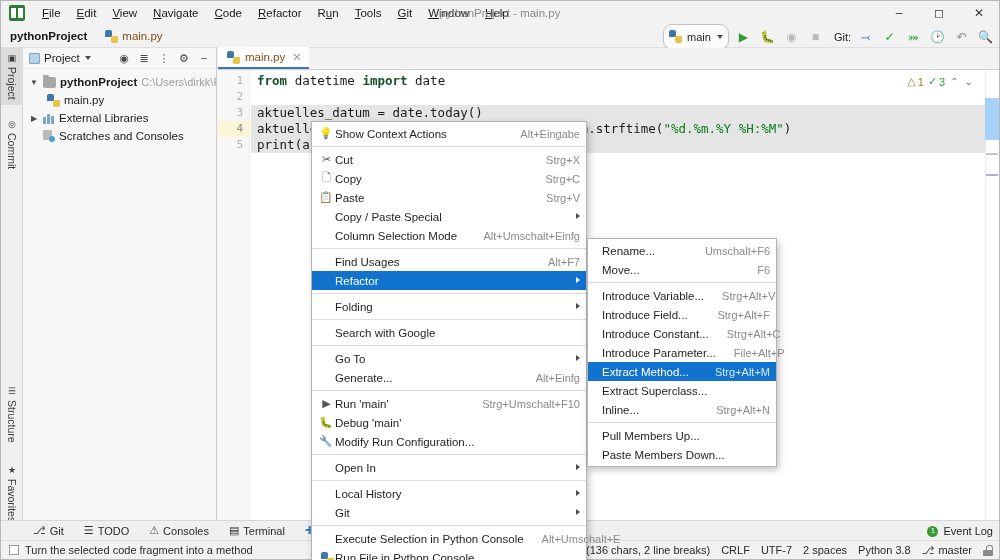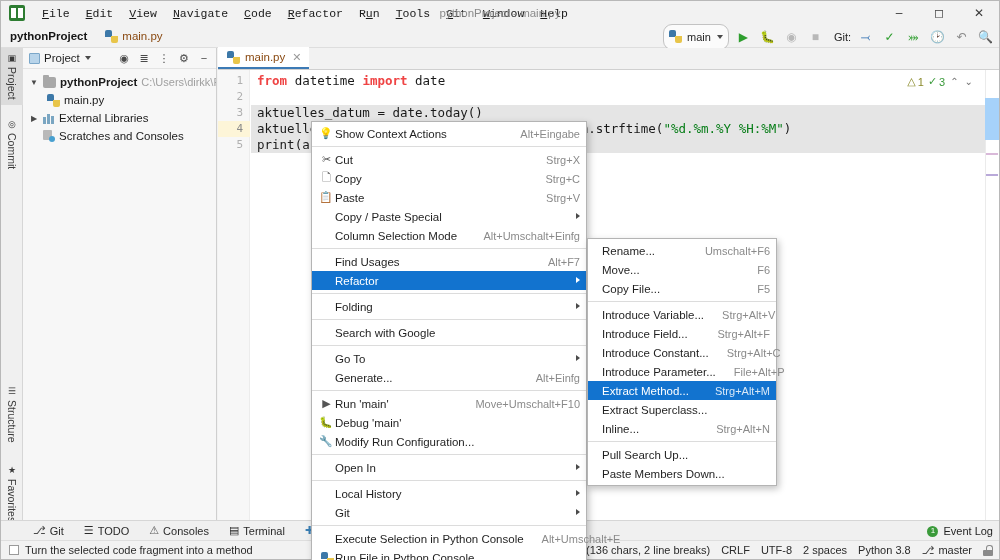--- a/index.html
+++ b/index.html
@@ -35,21 +35,21 @@
     content: ""; position: absolute; left: 2px; top: 3px;
     width: 5px; height: 10px; background: #fff;
   }
   .app-logo::after {
     content: ""; position: absolute; left: 9px; top: 3px;
     width: 5px; height: 10px; background: #fff;
   }
   .menubar { display: flex; align-items: center; height: 24px; }
   .menu-item {
     padding: 3px 8px; font-size: 11.5px; color: #1a1a1a;
-    cursor: default; white-space: nowrap; font-family: Liberation Mono, monospace;
+    cursor: default; white-space: nowrap;
   }
   .win-title {
     position: absolute; left: 0; top: 0; width: 998px; height: 24px;
     line-height: 24px; text-align: center; color: #8a8a8a; font-size: 11.5px;
     pointer-events: none;
   }
   .win-controls {
     position: absolute; right: 0; top: 0; height: 24px;
     display: flex; align-items: center; z-index: 5;
   }
@@ -212,21 +212,21 @@
     position: absolute; left: 0; width: 32px; height: 16px; background: #fdf5d8;
   }
   .code {
     position: absolute; left: 33px; top: 0; right: 0; height: 457px;
     font-family: "DejaVu Sans Mono", monospace;
     font-size: 12.5px; line-height: 16px;
     padding-top: 3px;
   }
   .cline { height: 16px; white-space: pre; padding-left: 6px; position: relative; }
   .cline.sel { background: #e5e5e5; }
-  .kw { color: #ef4444; font-weight: bold; }
+  .kw { color: #14532d; font-weight: bold; }
   .id { color: #1a1a1a; }
   .str { color: #067d17; }
 
   
   .inspect {
     position: absolute; right: 22px; top: 4px;
     display: flex; align-items: center; gap: 4px; font-size: 11px;
     background: #fff; padding: 1px 3px; z-index: 6;
   }
   .ins-warn { color: #8a8a2a; display: flex; align-items: center; gap: 2px; }
@@ -559,21 +559,21 @@
     <div class="mi">
       <span class="ico"></span>
       <span class="txt">Generate...</span>
       <span class="sc">Alt+Einfg</span>
     </div>
     <div class="msep"></div>
 
     <div class="mi">
       <span class="ico i-run">▶</span>
       <span class="txt">Run 'main'</span>
-      <span class="sc">Move+Umschalt+F10</span>
+      <span class="sc">Strg+Umschalt+F10</span>
     </div>
     <div class="mi">
       <span class="ico i-debug">🐛</span>
       <span class="txt">Debug 'main'</span>
     </div>
     <div class="mi">
       <span class="ico i-wrench">🔧</span>
       <span class="txt">Modify Run Configuration...</span>
     </div>
     <div class="msep"></div>
@@ -613,24 +613,20 @@
 
   <div class="ctxmenu" style="left:586px; top:237px; width:190px;">
     <div class="mi">
       <span class="txt" style="padding-left:8px">Rename...</span>
       <span class="sc">Umschalt+F6</span>
     </div>
     <div class="mi">
       <span class="txt" style="padding-left:8px">Move...</span>
       <span class="sc">F6</span>
     </div>
-    <div class="mi">
-      <span class="txt" style="padding-left:8px">Copy File...</span>
-      <span class="sc">F5</span>
-    </div>
     <div class="msep"></div>
     <div class="mi">
       <span class="txt" style="padding-left:8px">Introduce Variable...</span>
       <span class="sc">Strg+Alt+V</span>
     </div>
     <div class="mi">
       <span class="txt" style="padding-left:8px">Introduce Field...</span>
       <span class="sc">Strg+Alt+F</span>
     </div>
     <div class="mi">
@@ -647,21 +643,21 @@
     </div>
     <div class="mi">
       <span class="txt" style="padding-left:8px">Extract Superclass...</span>
     </div>
     <div class="mi">
       <span class="txt" style="padding-left:8px">Inline...</span>
       <span class="sc">Strg+Alt+N</span>
     </div>
     <div class="msep"></div>
     <div class="mi">
-      <span class="txt" style="padding-left:8px">Pull Search Up...</span>
+      <span class="txt" style="padding-left:8px">Pull Members Up...</span>
     </div>
     <div class="mi">
       <span class="txt" style="padding-left:8px">Paste Members Down...</span>
     </div>
   </div>
 
   <div class="toolwin">
     <div style="width:22px"></div>
     <div class="twb">
       <span class="branch-ico">⎇</span>
@@ -690,21 +686,21 @@
   </div>
 
   <div class="statusbar">
     <div class="sb-left">
       <span class="sb-box"></span>
       <span>Turn the selected code fragment into a method</span>
     </div>
     <div class="sb-right">
       <span>4:11 (136 chars, 2 line breaks)</span>
       <span>CRLF</span>
-      <span>UTF-8</span>
+      <span>UTF-7</span>
       <span>2 spaces</span>
       <span>Python 3.8</span>
       <span style="display:flex;align-items:center;gap:4px">
         <span class="branch-ico">⎇</span>
         <span>master</span>
       </span>
       <span class="lock-ico"></span>
     </div>
   </div>
 

